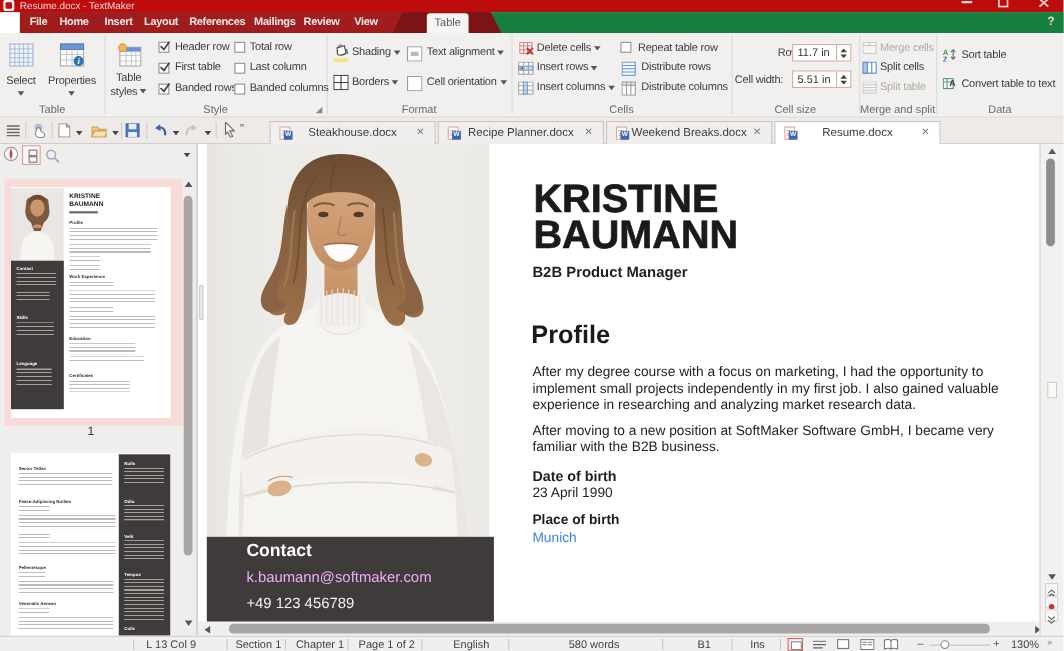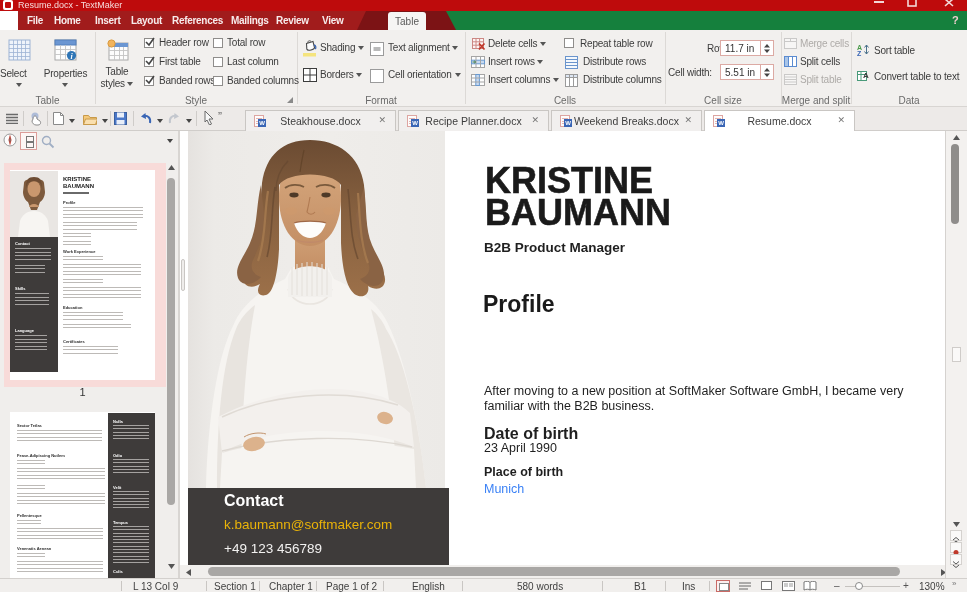--- a/index.html
+++ b/index.html
@@ -95,21 +95,21 @@
     <div class="rlabel" style="left:297px;width:168px;">Format</div>
     <div class="rlabel" style="left:465px;width:200px;">Cells</div>
     <div class="rlabel" style="left:665px;width:116px;">Cell size</div>
     <div class="rlabel" style="left:781px;width:70px;">Merge and split</div>
     <div class="rlabel" style="left:851px;width:116px;">Data</div>
 
     <svg class="abs" style="left:8px;top:9px;" width="23" height="22">
       <rect x="1" y="1" width="21" height="20" fill="#eff3fa" stroke="#9db3d4"></rect>
       <path d="M1 5.5h21M1 9.5h21M1 13.5h21M1 17.5h21M5.5 1v20M9.5 1v20M13.5 1v20M17.5 1v20" stroke="#9db3d4" fill="none" stroke-width="0.8"></path>
     </svg>
-    <div class="rtext abs" style="left:0px;top:38px;width:38px;text-align:left;">Select</div>
+    <div class="rtext abs" style="left:0px;top:38px;width:38px;text-align:center;">Select</div>
     <div class="dd abs" style="left:16px;top:53px;"></div>
     <svg class="abs" style="left:54px;top:9px;" width="23" height="22">
       <rect x="1" y="1" width="21" height="20" fill="#fdfdfd" stroke="#a8a8a8"></rect>
       <rect x="1" y="1" width="21" height="5" fill="#6b96d2" stroke="#5580bc"></rect>
       <path d="M1 10.5h21M1 15.5h21M6.5 6v15M11.5 6v15M16.5 6v15" stroke="#c4c4c4" fill="none" stroke-width="0.9"></path>
       <circle cx="17.5" cy="16.5" r="4.6" fill="#2e75b6"></circle>
       <text x="17.5" y="19.5" font-size="8" fill="#fff" text-anchor="middle" font-family="Liberation Serif" font-style="italic" font-weight="bold">i</text>
     </svg>
     <div class="rtext abs" style="left:38px;top:38px;width:55px;text-align:center;">Properties</div>
     <div class="dd abs" style="left:62px;top:53px;"></div>
@@ -486,29 +486,30 @@
       <path d="M116,19 C114,28 113,34 112,41" stroke="#5d4026" stroke-width="1.2" fill="none" opacity="0.7"></path>
       <path d="M80,60 C76,84 78,108 70,130" stroke="#a87c50" stroke-width="2.2" fill="none" opacity="0.8"></path>
       <path d="M170,62 C172,86 172,112 180,132" stroke="#a87c50" stroke-width="2.2" fill="none" opacity="0.8"></path>
       <path d="M87,56 C83,80 85,104 79,126" stroke="#5f432d" stroke-width="1.6" fill="none" opacity="0.6"></path>
       <path d="M160,58 C163,82 162,108 170,128" stroke="#5f432d" stroke-width="1.6" fill="none" opacity="0.6"></path>
       <path d="M100,30 C92,38 88,48 88,60" stroke="#5f432d" stroke-width="1.4" fill="none" opacity="0.5"></path>
     </svg>
 
     <div class="abs" style="left:8px;top:357px;width:261px;height:78px;background:#3e3b3a;">
       <div class="abs" style="left:36px;top:4px;font-size:16px;font-weight:bold;color:#fff;">Contact</div>
-      <div class="abs" style="left:36px;top:29px;font-size:13.5px;color:#eab308;">k.baumann@softmaker.com</div>
+      <div class="abs" style="left:36px;top:29px;font-size:13.5px;color:#f0abfc;">k.baumann@softmaker.com</div>
       <div class="abs" style="left:36px;top:53px;font-size:13.5px;color:#f2f1f0;">+49 123 456789</div>
     </div>
 
     <div class="abs" style="left:305px;top:34px;font-size:36px;font-weight:800;color:#1a1a1a;line-height:32px;letter-spacing:0px;-webkit-text-stroke:0.6px #1a1a1a;">KRISTINE<br>BAUMANN</div>
     <div class="abs" style="left:304px;top:109px;font-size:13.5px;font-weight:bold;color:#1f1f1f;">B2B Product Manager</div>
     <div class="abs" style="left:303px;top:160px;font-size:23px;font-weight:bold;color:#1a1a1a;">Profile</div>
+    <div class="abs" style="left:304px;top:200px;font-size:12.5px;color:#1f1f1f;line-height:15px;">After my degree course with a focus on marketing, I had the opportunity to<br>implement small projects independently in my first job. I also gained valuable<br>experience in researching and analyzing market research data.</div>
     <div class="abs" style="left:304px;top:253px;font-size:12.5px;color:#1f1f1f;line-height:14.6px;">After moving to a new position at SoftMaker Software GmbH, I became very<br>familiar with the B2B business.</div>
-    <div class="abs" style="left:304px;top:294px;font-size:16px;font-weight:bold;color:#1f1f1f;text-align:right;">Date of birth</div>
+    <div class="abs" style="left:304px;top:294px;font-size:13px;font-weight:bold;color:#1f1f1f;text-align:right;">Date of birth</div>
     <div class="abs" style="left:304px;top:310px;font-size:12.5px;color:#1f1f1f;">23 April 1990</div>
     <div class="abs" style="left:304px;top:334px;font-size:12.5px;font-weight:bold;color:#1f1f1f;">Place of birth</div>
     <div class="abs" style="left:304px;top:351px;font-size:12.5px;color:#3b82f6;">Munich</div>
 
     <div class="abs" style="left:0;top:434px;width:765px;height:13px;background:#f1efed;">
       <svg class="abs" style="left:5px;top:3px;" width="7" height="9">
           <path d="M6 1L1 4.5L6 8z" fill="#555"></path>
         </svg>
       <div class="abs" style="left:28px;top:2px;width:692px;height:9px;background:#a9a7a5;border-radius:4.5px;"></div>
       <svg class="abs" style="left:760px;top:3px;" width="7" height="9">

